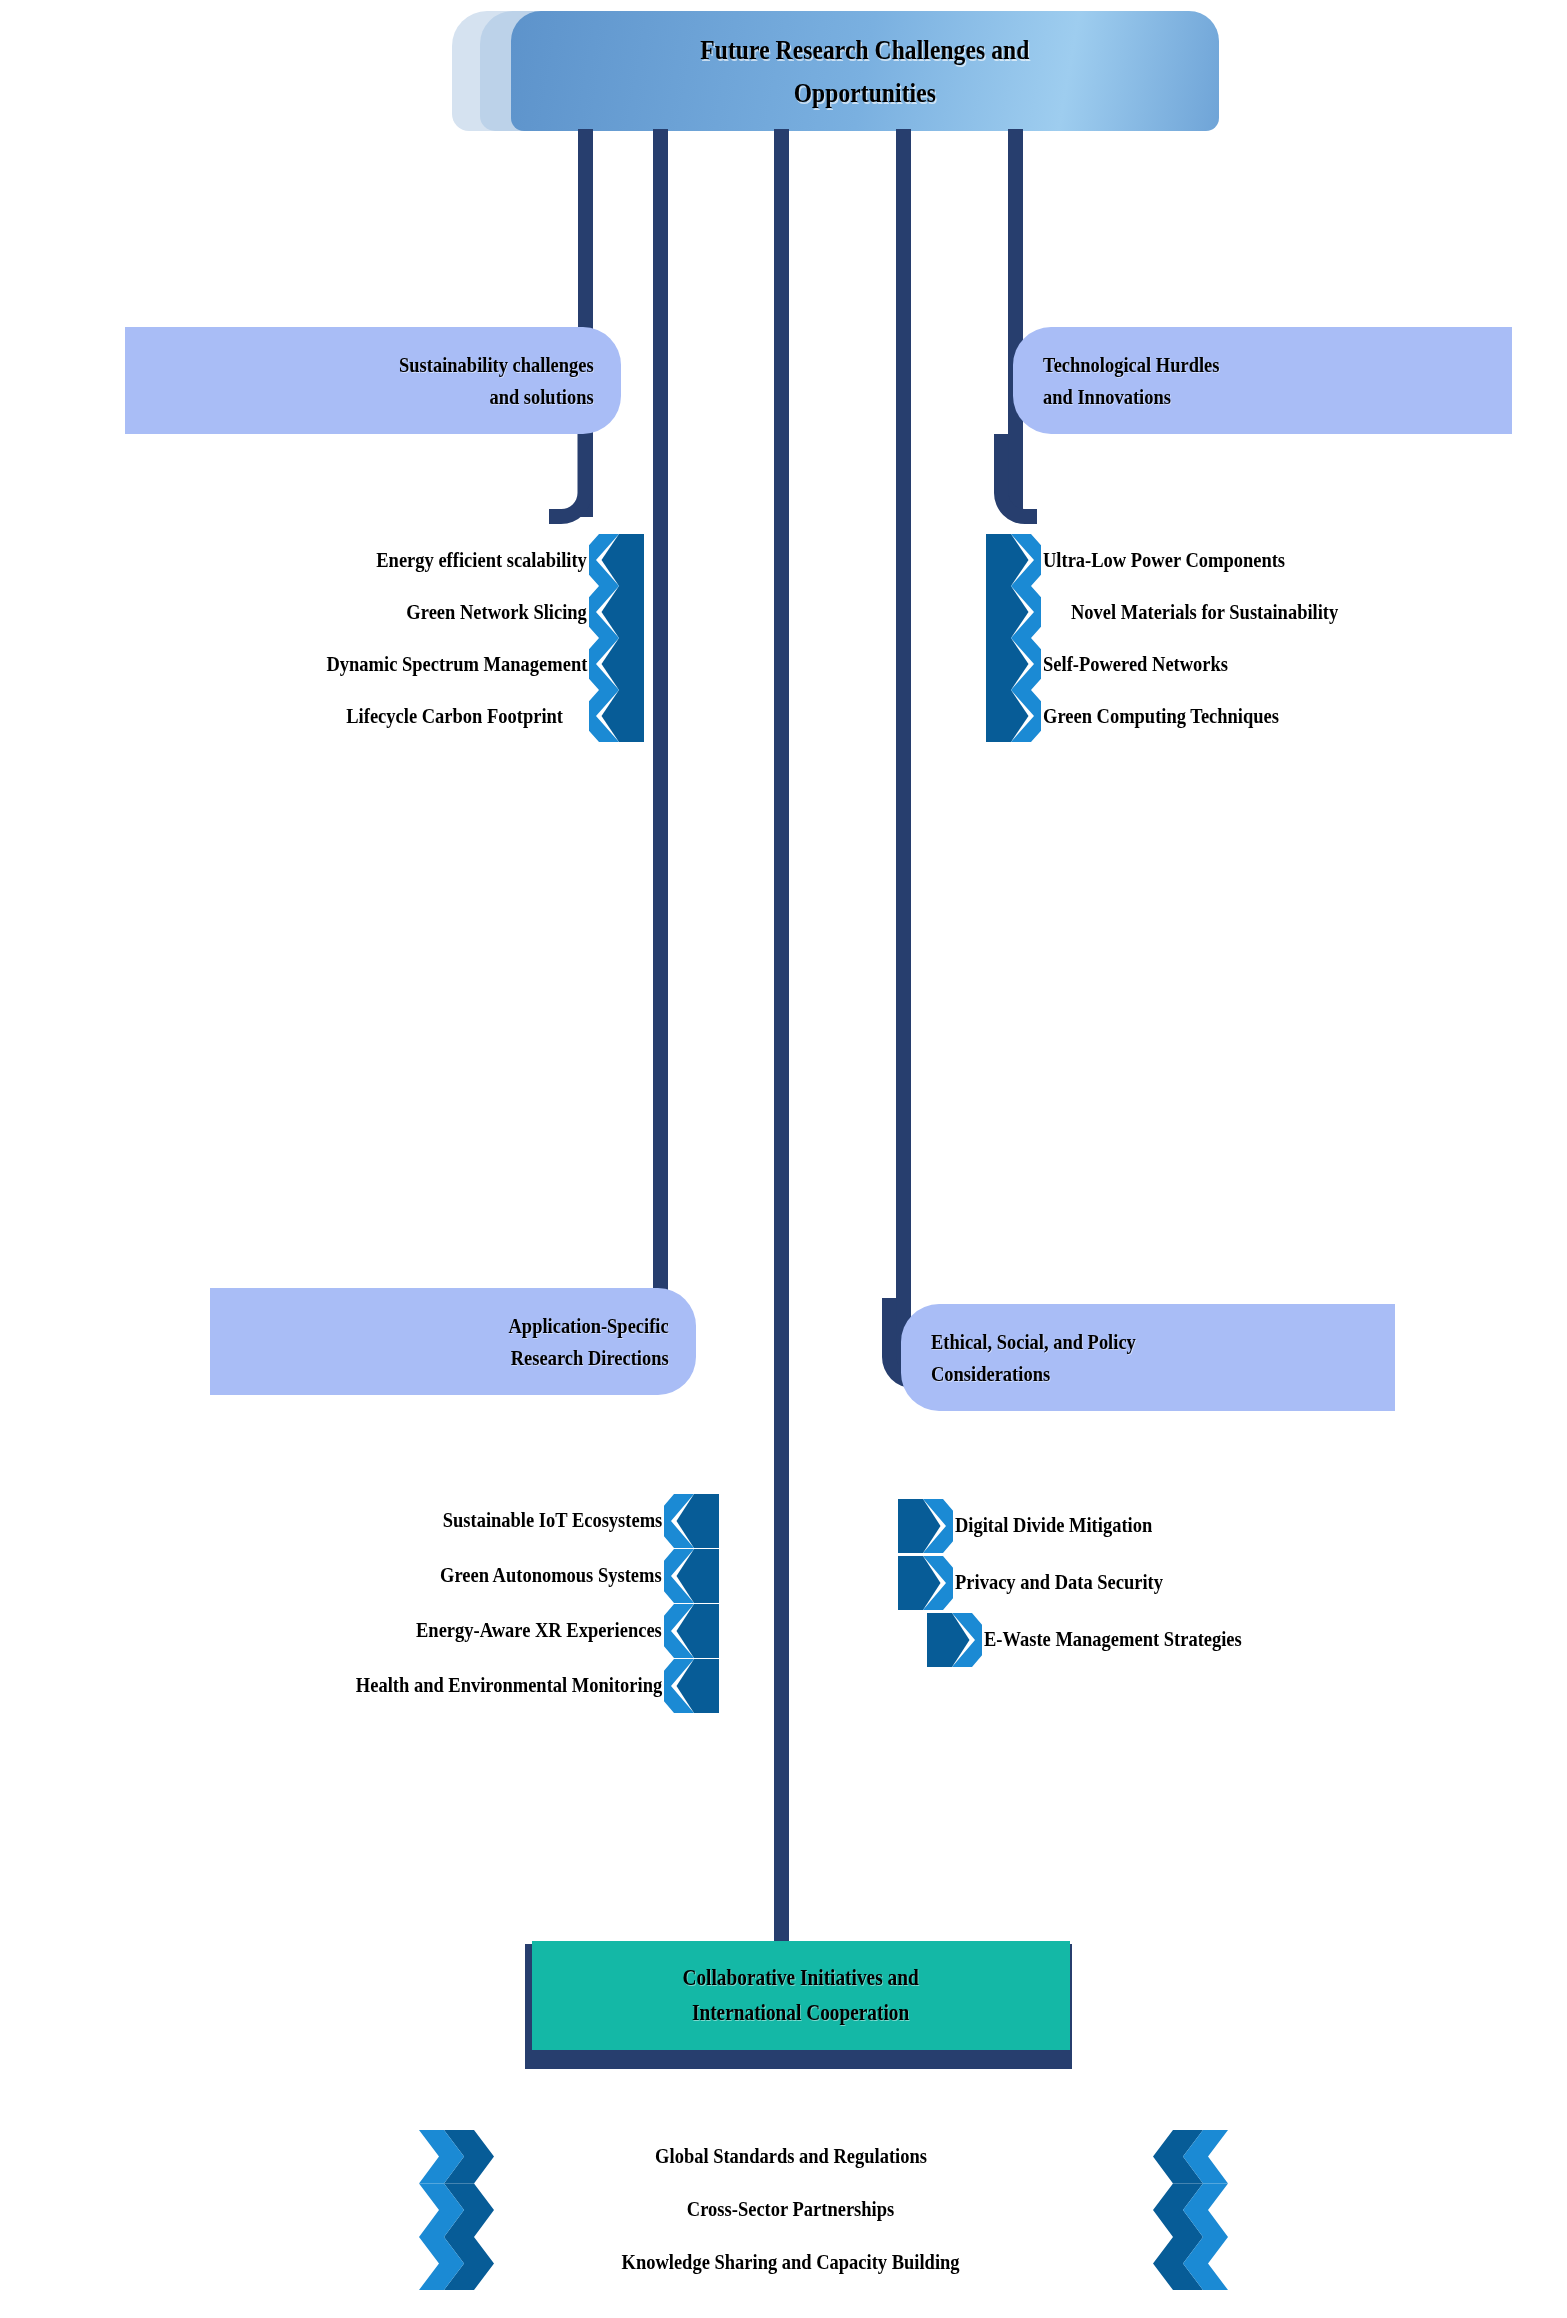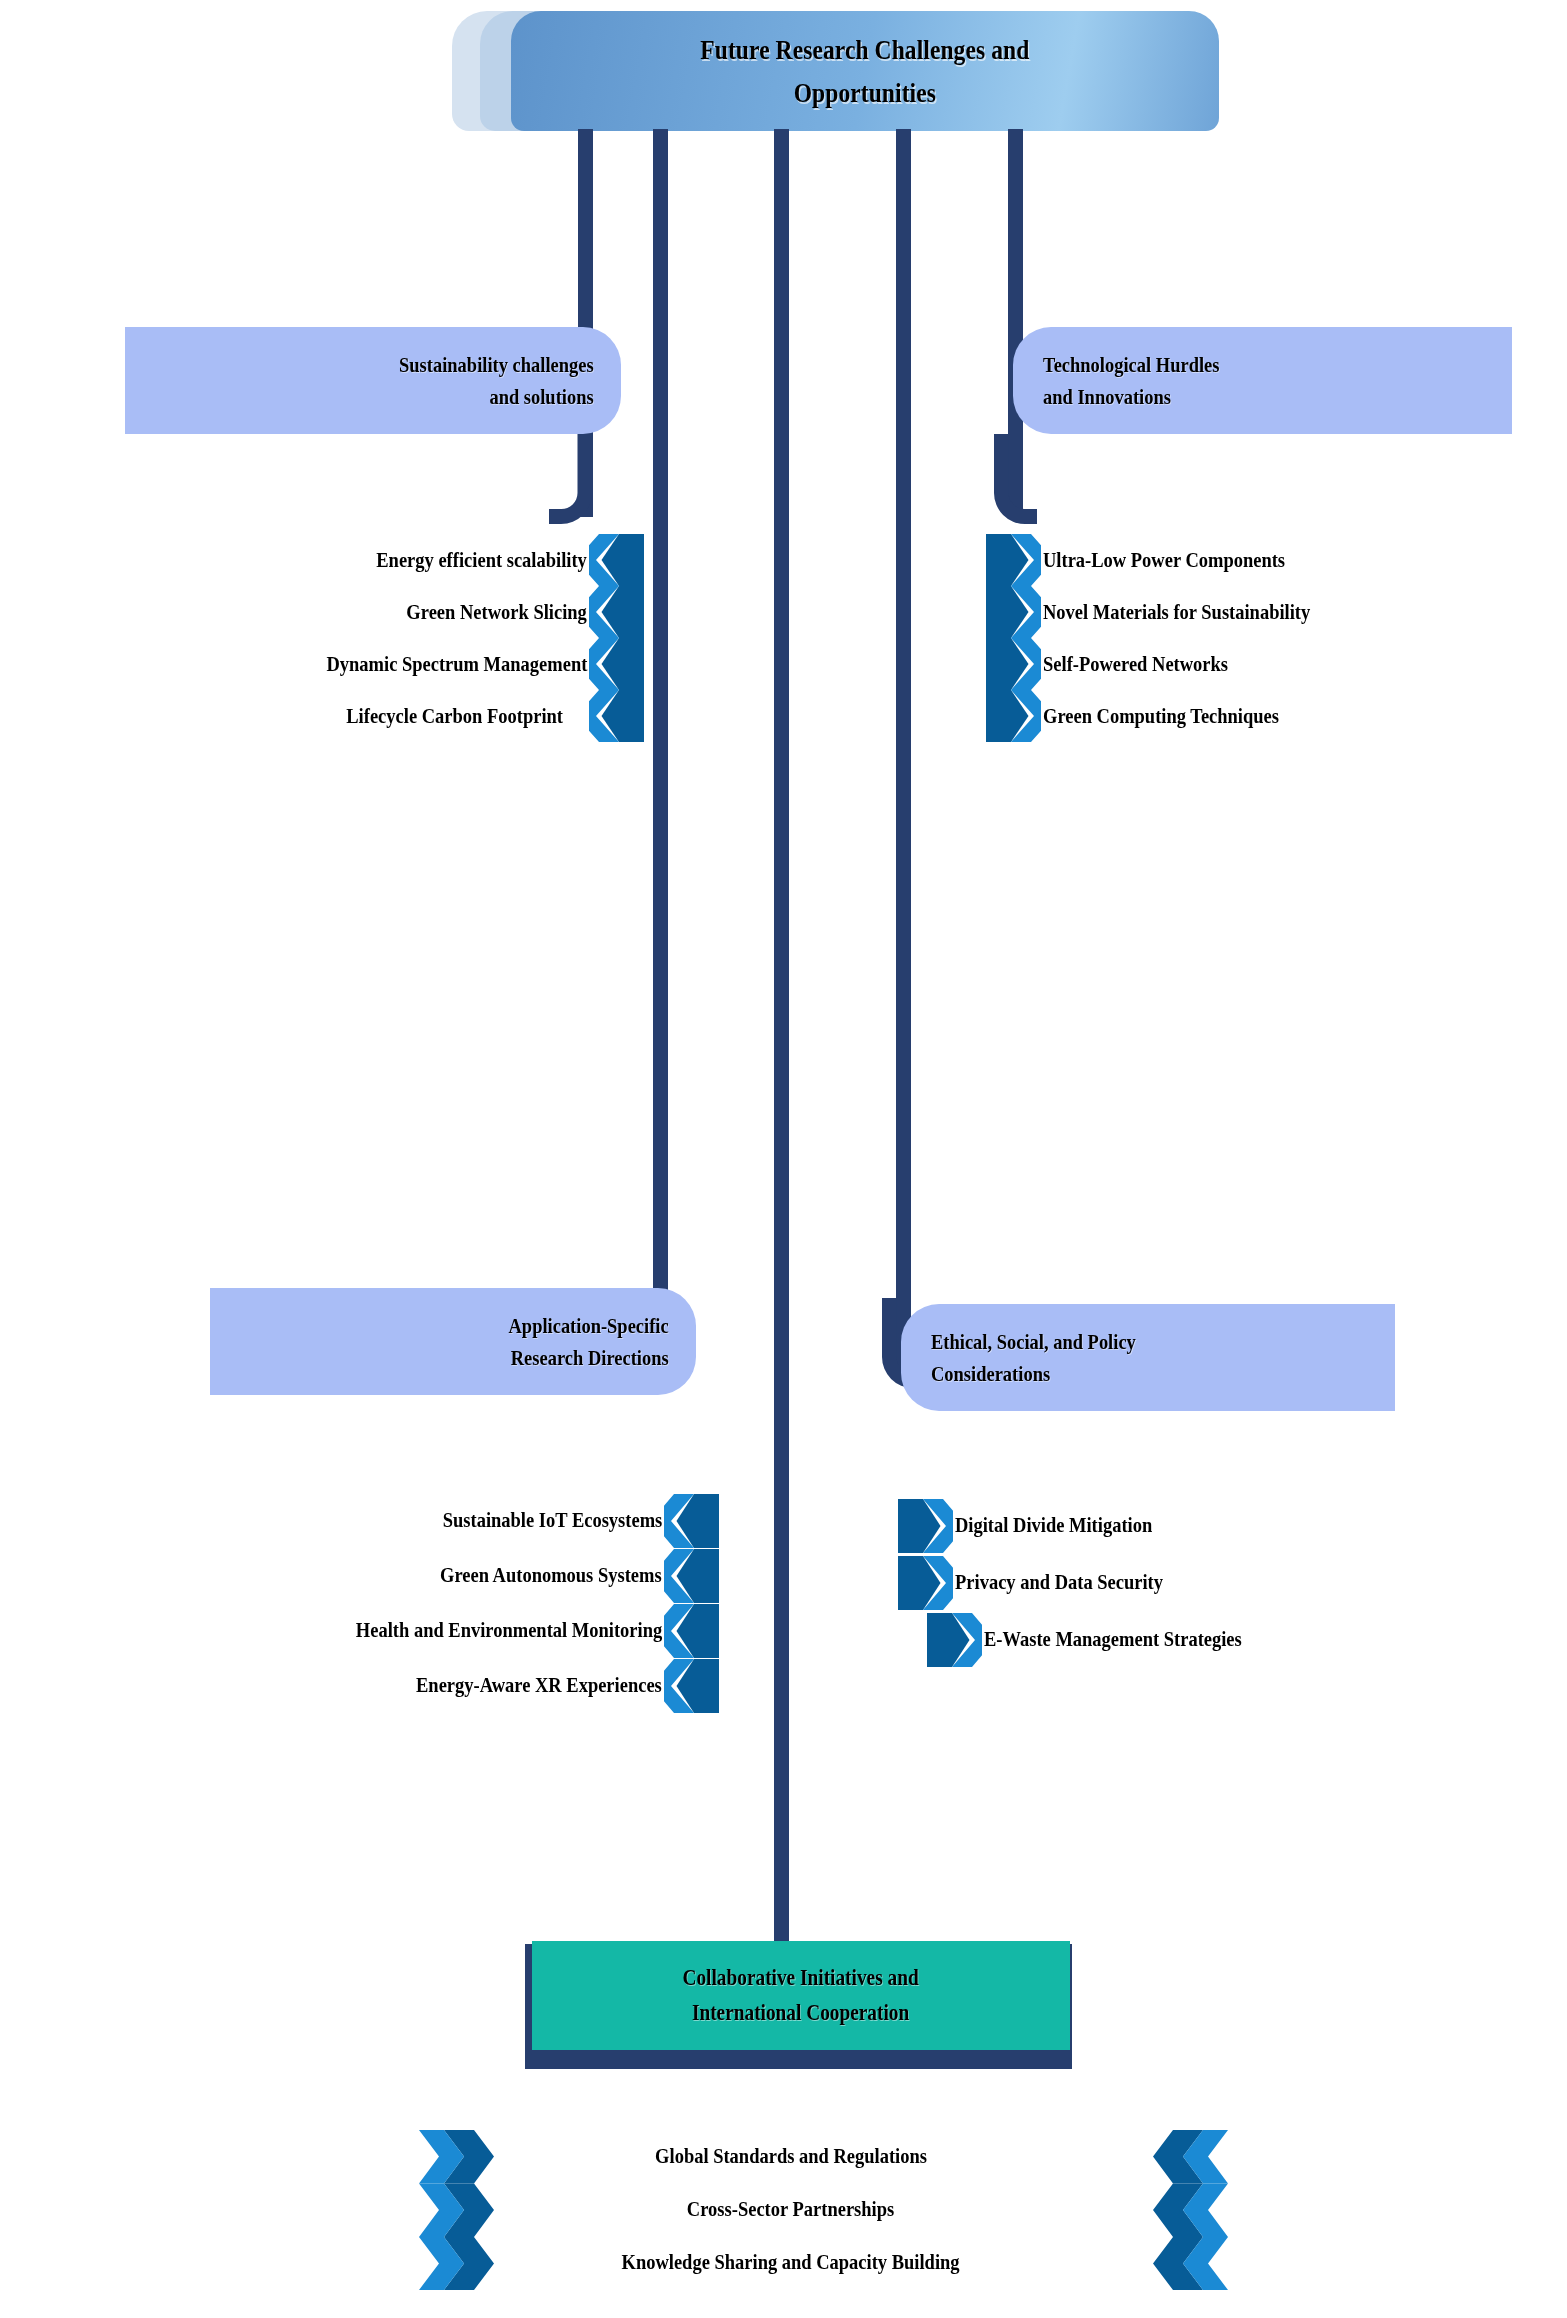--- a/index.html
+++ b/index.html
@@ -145,21 +145,21 @@
   </div>
 
   <div class="blist right" style="left:986px;top:534px;width:564px;">
     <div class="brow" style="height:52px;">
       <svg class="chevmark" width="55" height="52" viewBox="0 0 110 104" style="margin-right:2px;">
         <polygon points="0,0 50,0 85,52 50,104 0,104" fill="#075c97"></polygon>
         <polygon points="50,0 90,0 136,52 90,104 50,104 96,52" fill="#1b8ad4"></polygon>
       </svg>
       <span class="btxt">Ultra-Low Power Components</span>
     </div>
-    <div class="brow" style="height:52px;">
+    <div class="brow" style="height:52px;gap:28px;">
       <svg class="chevmark" width="55" height="52" viewBox="0 0 110 104" style="margin-right:2px;">
         <polygon points="0,0 50,0 85,52 50,104 0,104" fill="#075c97"></polygon>
         <polygon points="50,0 90,0 136,52 90,104 50,104 96,52" fill="#1b8ad4"></polygon>
       </svg>
       <span class="btxt">Novel Materials for Sustainability</span>
     </div>
     <div class="brow" style="height:52px;">
       <svg class="chevmark" width="55" height="52" viewBox="0 0 110 104" style="margin-right:2px;">
         <polygon points="0,0 50,0 85,52 50,104 0,104" fill="#075c97"></polygon>
         <polygon points="50,0 90,0 136,52 90,104 50,104 96,52" fill="#1b8ad4"></polygon>
@@ -189,28 +189,28 @@
       </svg>
     </div>
     <div class="brow r2l" style="height:55px;">
       <span class="btxt">Green Autonomous Systems</span>
       <svg class="chevmark" width="55" height="54" viewBox="0 0 110 108" style="margin-left:2px;">
         <polygon points="60,0 110,0 110,108 60,108 25,54" fill="#075c97"></polygon>
         <polygon points="20,0 60,0 14,54 60,108 20,108 -26,54" fill="#1b8ad4"></polygon>
       </svg>
     </div>
     <div class="brow r2l" style="height:55px;">
+      <span class="btxt">Energy-Aware XR Experiences</span>
+      <svg class="chevmark" width="55" height="54" viewBox="0 0 110 108" style="margin-left:2px;">
+        <polygon points="60,0 110,0 110,108 60,108 25,54" fill="#075c97"></polygon>
+        <polygon points="20,0 60,0 14,54 60,108 20,108 -26,54" fill="#1b8ad4"></polygon>
+      </svg>
+    </div>
+    <div class="brow r2l" style="height:55px;">
       <span class="btxt">Health and Environmental Monitoring</span>
-      <svg class="chevmark" width="55" height="54" viewBox="0 0 110 108" style="margin-left:2px;">
-        <polygon points="60,0 110,0 110,108 60,108 25,54" fill="#075c97"></polygon>
-        <polygon points="20,0 60,0 14,54 60,108 20,108 -26,54" fill="#1b8ad4"></polygon>
-      </svg>
-    </div>
-    <div class="brow r2l" style="height:55px;">
-      <span class="btxt">Energy-Aware XR Experiences</span>
       <svg class="chevmark" width="55" height="54" viewBox="0 0 110 108" style="margin-left:2px;">
         <polygon points="60,0 110,0 110,108 60,108 25,54" fill="#075c97"></polygon>
         <polygon points="20,0 60,0 14,54 60,108 20,108 -26,54" fill="#1b8ad4"></polygon>
       </svg>
     </div>
   </div>
 
   <div class="hbox hbox-l" style="left:901px;top:1288px;width:464px;height:107px;margin-top:16px;">
     <div class="hbox-txt">Ethical, Social, and Policy
 Considerations</div>

